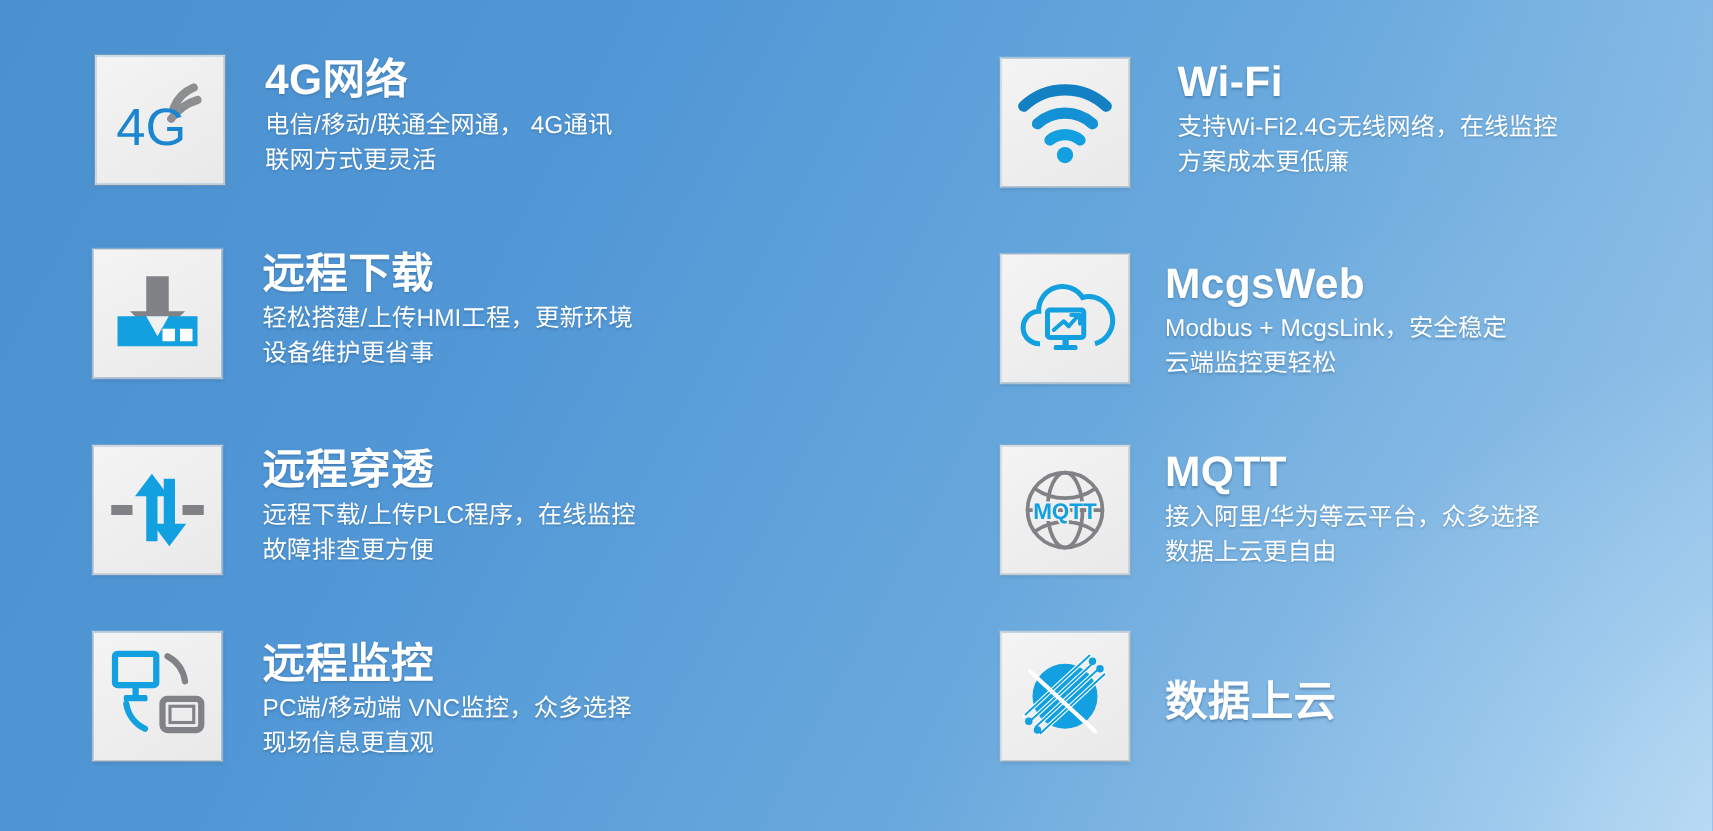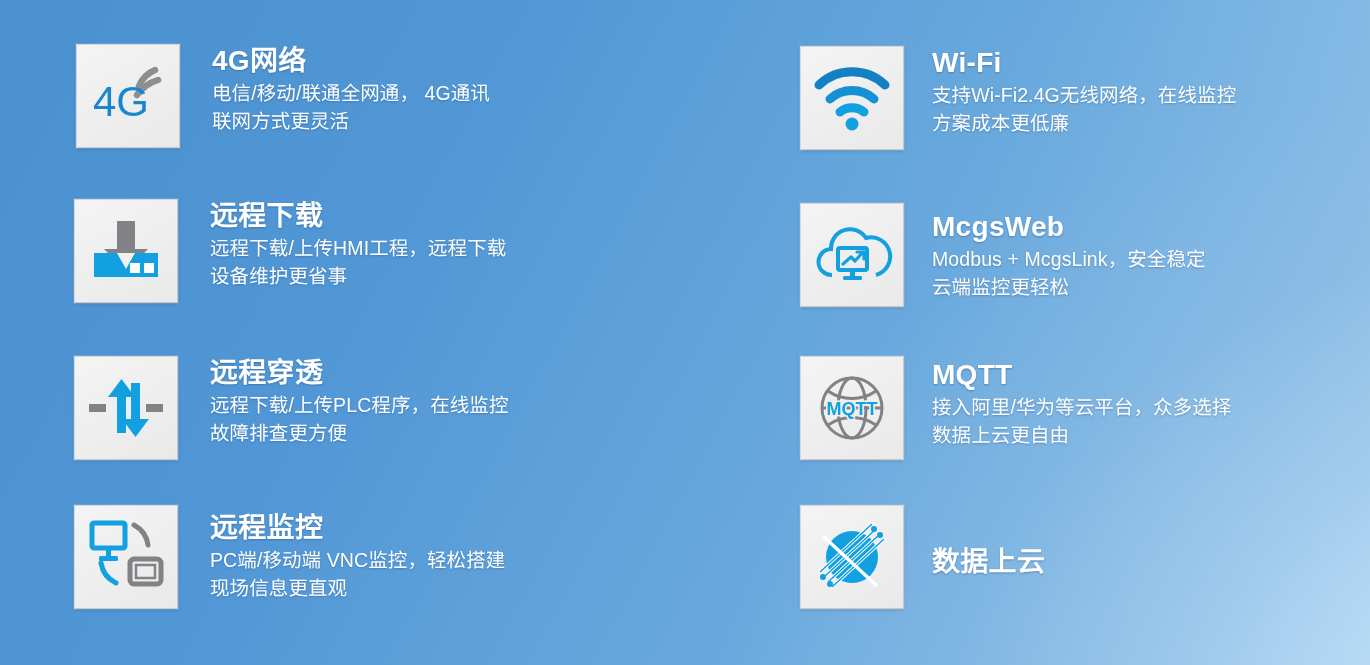--- a/index.html
+++ b/index.html
@@ -65,21 +65,21 @@
   }
   .icon-tile svg { display: block; }
 
   
   .feature-text {
     margin-left: 30px;
     padding-top: 2px;
   }
   .feature-title {
     color: #ffffff;
-    font-size: 28px;
+    font-size: 34px;
     font-weight: bold;
     line-height: 1.18;
     letter-spacing: 0.3px;
     text-shadow: 0 1px 2px rgba(30,70,110,0.40);
     white-space: nowrap;
   }
   .feature-desc {
     color: #ffffff;
     font-size: 19.5px;
     font-weight: normal;
@@ -100,21 +100,21 @@
   #item-4 { left: 800px; top: 46px;  }
   #item-5 { left: 800px; top: 203px; align-items: center; }
   #item-6 { left: 800px; top: 356px; }
   #item-7 { left: 800px; top: 505px; align-items: center; }
 
   
   #item-0 .feature-text { margin-left: 32px; padding-top: 0px; }
   #item-1 .feature-text { margin-left: 32px; padding-top: 0px; }
   #item-2 .feature-text { margin-left: 32px; padding-top: 0px; }
   #item-3 .feature-text { margin-left: 32px; padding-top: 6px; }
-  #item-4 .feature-text { margin-left: 28px; padding-top: 0px; }
+  #item-4 .feature-text { margin-left: 38px; padding-top: 0px; }
   #item-5 .feature-text { margin-left: 28px; padding-top: 2px; }
   #item-6 .feature-text { margin-left: 28px; padding-top: 2px; }
   #item-7 .feature-text { margin-left: 28px; padding-top: 10px; }
 </style>
 </head>
 <body>
 
 <div id="page">
   <div id="bg-gradient"></div>
 
@@ -143,21 +143,21 @@
           <path d="M31 10 h18 v28 h13 L40 60 L18 38 h13 z" fill="#808285"></path>
           <rect x="8" y="42" width="64" height="24" fill="#12a0e0"></rect>
           <path d="M31 42 h18 L40 58 z" fill="#f0f0f0"></path>
           <rect x="44" y="52" width="10" height="10" fill="#ffffff"></rect>
           <rect x="58" y="52" width="10" height="10" fill="#ffffff"></rect>
         </svg>
       </div>
       <div class="feature-text">
         <div class="feature-title">远程下载</div>
         <div class="feature-desc">
-          <span class="line">远程下载/上传HMI工程，远程下载</span>
+          <span class="line">轻松搭建/上传HMI工程，更新环境</span>
           <span class="line">设备维护更省事</span>
         </div>
       </div>
     </div>
 
     <div class="feature-item" id="item-2">
       <div class="icon-tile">
         <svg width="82" height="82" viewBox="0 0 82 82" aria-hidden="true">
           <rect x="4" y="37" width="17" height="8" fill="#808285"></rect>
           <rect x="61" y="37" width="17" height="8" fill="#808285"></rect>
@@ -182,21 +182,21 @@
           <rect x="15" y="41" width="19" height="5" rx="1.5" fill="#12a0e0"></rect>
           <rect x="46" y="44" width="31" height="25" rx="4" fill="none" stroke="#808285" stroke-width="5"></rect>
           <rect x="52" y="50" width="19" height="13" fill="none" stroke="#808285" stroke-width="2.5"></rect>
           <path d="M50 10 A27 27 0 0 1 64 30" fill="none" stroke="#808285" stroke-width="5" stroke-linecap="round"></path>
           <path d="M17 48 A27 27 0 0 0 32 68" fill="none" stroke="#12a0e0" stroke-width="5" stroke-linecap="round"></path>
         </svg>
       </div>
       <div class="feature-text">
         <div class="feature-title">远程监控</div>
         <div class="feature-desc">
-          <span class="line">PC端/移动端 VNC监控，轻松搭建</span>
+          <span class="line">PC端/移动端 VNC监控，众多选择</span>
           <span class="line">现场信息更直观</span>
         </div>
       </div>
     </div>
 
     <div class="feature-item" id="item-4">
       <div class="icon-tile">
         <svg width="82" height="82" viewBox="0 0 82 82" aria-hidden="true">
           <path d="M8 28 A48 48 0 0 1 74 28" fill="none" stroke="#1380c4" stroke-width="9" stroke-linecap="round"></path>
           <path d="M19 42 A33 33 0 0 1 63 42" fill="none" stroke="#1490d4" stroke-width="9" stroke-linecap="round"></path>

